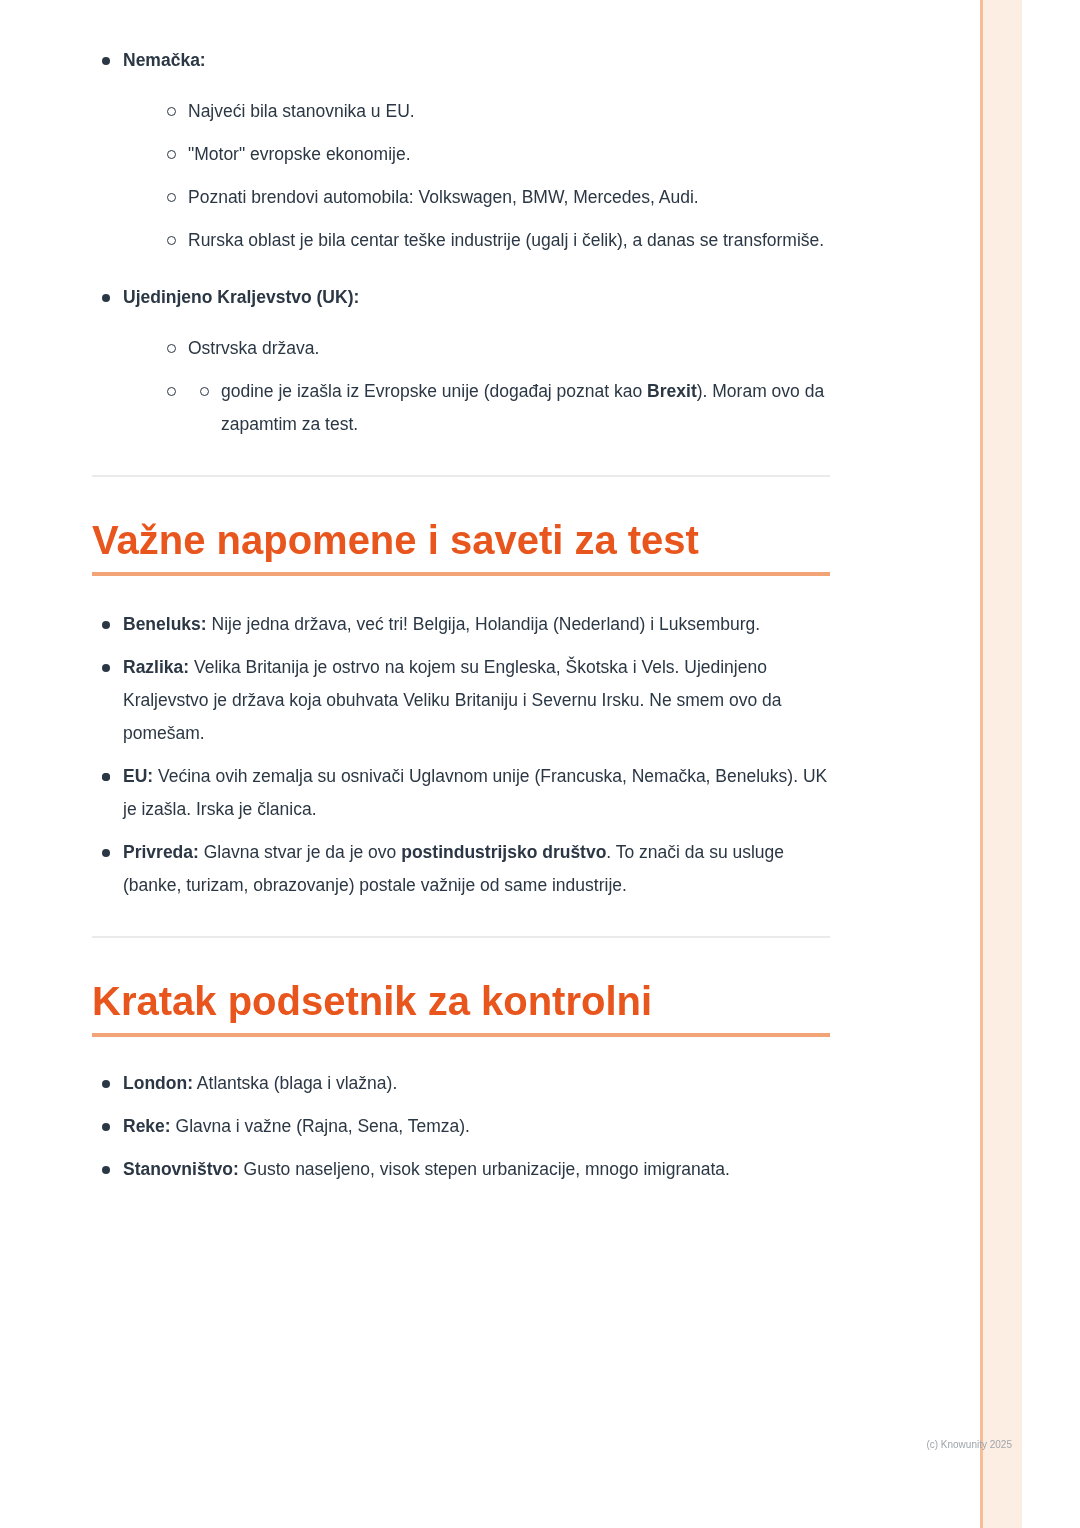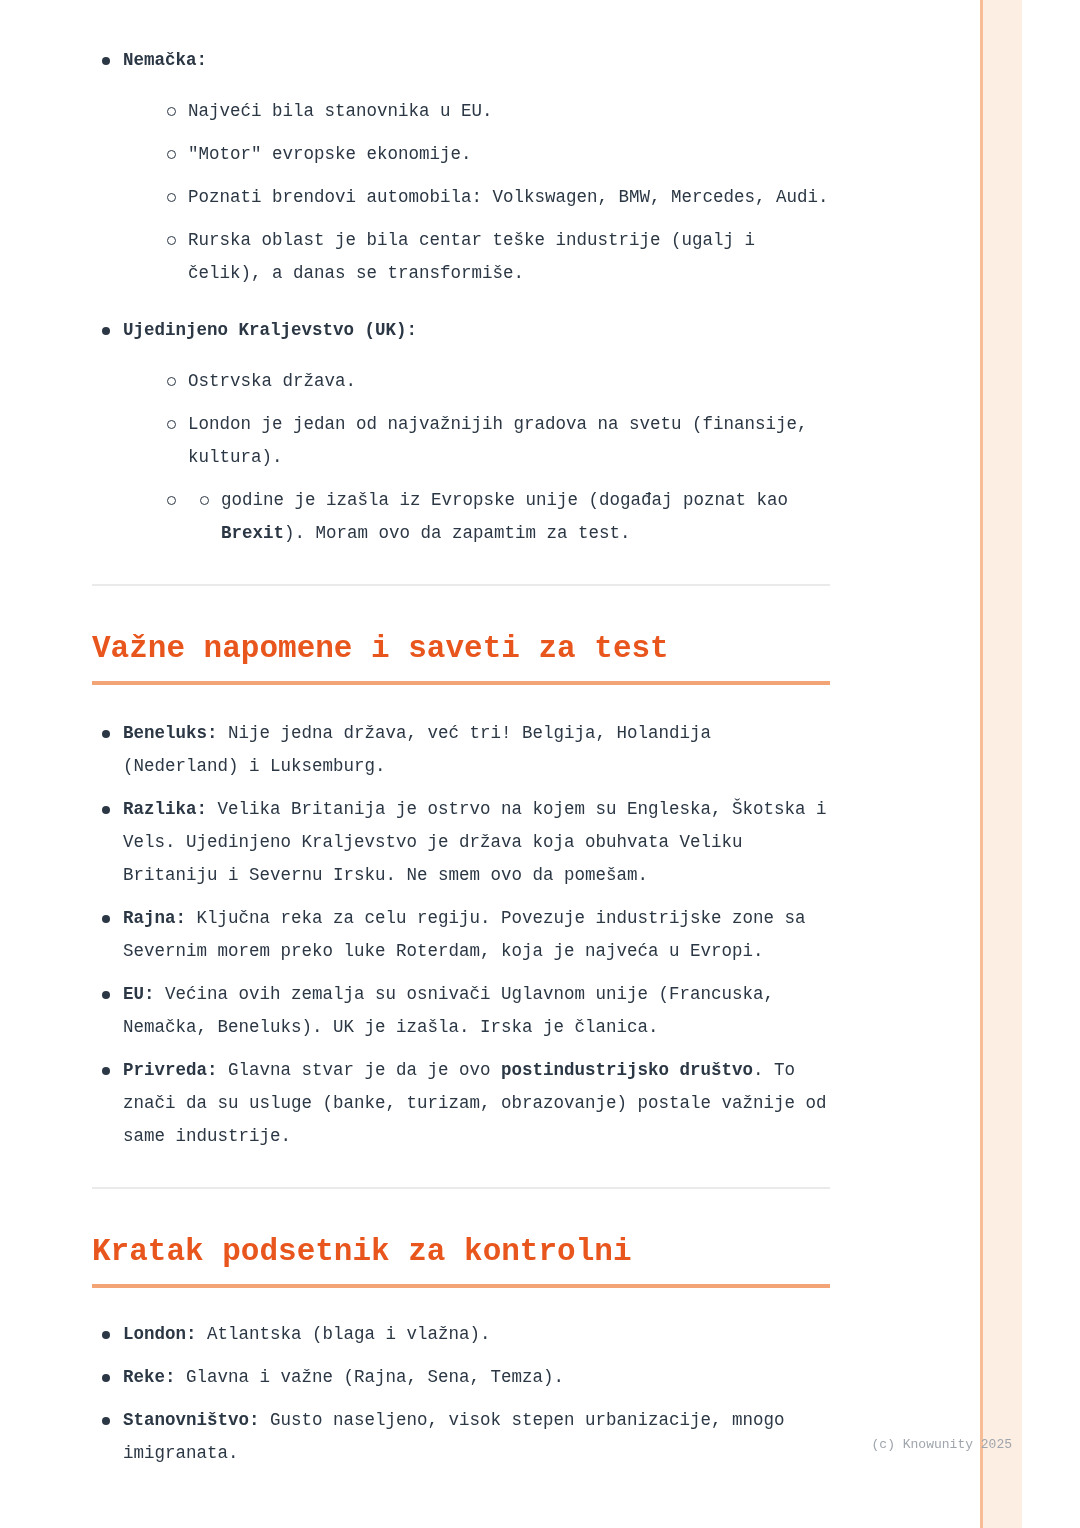--- a/index.html
+++ b/index.html
@@ -2,21 +2,21 @@
 <html><head>
 <meta charset="utf-8">
 <style>
   * { margin:0; padding:0; box-sizing:border-box; }
   html, body { background:#ffffff; }
   .page {
     position:relative;
     width:1080px; height:1528px;
     background:#ffffff;
     overflow:hidden;
-    font-family:Liberation Mono, monospace;
+    font-family:Liberation Sans, sans-serif;
     color:#2B3744;
     padding-left:20px;
   }
   .edge-stripe {
     position:absolute; top:0; right:58px;
     width:42px; height:100%;
     background:#FDEEE3;
     border-left:3px solid #F6BD97;
   }
   .content {
@@ -44,30 +44,30 @@
     position:absolute; left:12px; top:12px;
     width:9px; height:9px; border-radius:50%;
     border:1.6px solid #2B3744;
     background:transparent;
   }
   .item-l2.double .circle.inner { left:45px; }
 
   .divider { height:2px; background:#EAEAEA; margin-top:34px; }
   .section-title {
     margin-top:44px;
-    font-size:31px; line-height:38px; font-weight:700;
+    font-size:40px; line-height:38px; font-weight:700;
     color:#E8561D;
   }
   .title-underline { height:4px; background:#F2A476; margin-top:13px; }
   .list-notes { margin-top:32px; }
   .list-reminder { margin-top:30px; }
 
   .footer {
     position:absolute; top:1437px; right:68px;
-    font-size:13px; line-height:16px;
+    font-size:10px; line-height:16px;
     color:#9FA5AC;
   }
 </style>
 </head>
 <body>
 
 <div class="page">
 
   <div class="edge-stripe"></div>
 
@@ -99,24 +99,20 @@
       </li>
 
       <li class="item-l1">
         <span class="dot"></span>
         <span class="l1-label bold">Ujedinjeno Kraljevstvo (UK):</span>
         <ul class="list-l2">
           <li class="item-l2">
             <span class="circle"></span>
             <span class="li-text">Ostrvska država.</span>
           </li>
-          <li class="item-l2">
-            <span class="circle"></span>
-            <span class="li-text">London je jedan od najvažnijih gradova na svetu (finansije, kultura).</span>
-          </li>
           <li class="item-l2 double">
             <span class="circle"></span>
             <span class="circle inner"></span>
             <span class="li-text"><span>godine je izašla iz Evropske unije (događaj poznat kao </span><span class="bold">Brexit</span><span>). Moram ovo da zapamtim za test.</span></span>
           </li>
         </ul>
       </li>
 
     </ul>
 
@@ -128,21 +124,20 @@
       <li class="item-l1 flat">
         <span class="dot"></span>
         <span class="li-text"><span class="bold">Beneluks:</span><span> Nije jedna država, već tri! Belgija, Holandija (Nederland) i Luksemburg.</span></span>
       </li>
       <li class="item-l1 flat">
         <span class="dot"></span>
         <span class="li-text"><span class="bold">Razlika:</span><span> Velika Britanija je ostrvo na kojem su Engleska, Škotska i Vels. Ujedinjeno Kraljevstvo je država koja obuhvata Veliku Britaniju i Severnu Irsku. Ne smem ovo da pomešam.</span></span>
       </li>
       <li class="item-l1 flat">
         <span class="dot"></span>
-        <span class="li-text"><span class="bold">Rajna:</span><span> Ključna reka za celu regiju. Povezuje industrijske zone sa Severnim morem preko luke Roterdam, koja je najveća u Evropi.</span></span>
       </li>
       <li class="item-l1 flat">
         <span class="dot"></span>
         <span class="li-text"><span class="bold">EU:</span><span> Većina ovih zemalja su osnivači Uglavnom unije (Francuska, Nemačka, Beneluks). UK je izašla. Irska je članica.</span></span>
       </li>
       <li class="item-l1 flat">
         <span class="dot"></span>
         <span class="li-text"><span class="bold">Privreda:</span><span> Glavna stvar je da je ovo </span><span class="bold">postindustrijsko društvo</span><span>. To znači da su usluge (banke, turizam, obrazovanje) postale važnije od same industrije.</span></span>
       </li>
     </ul>

